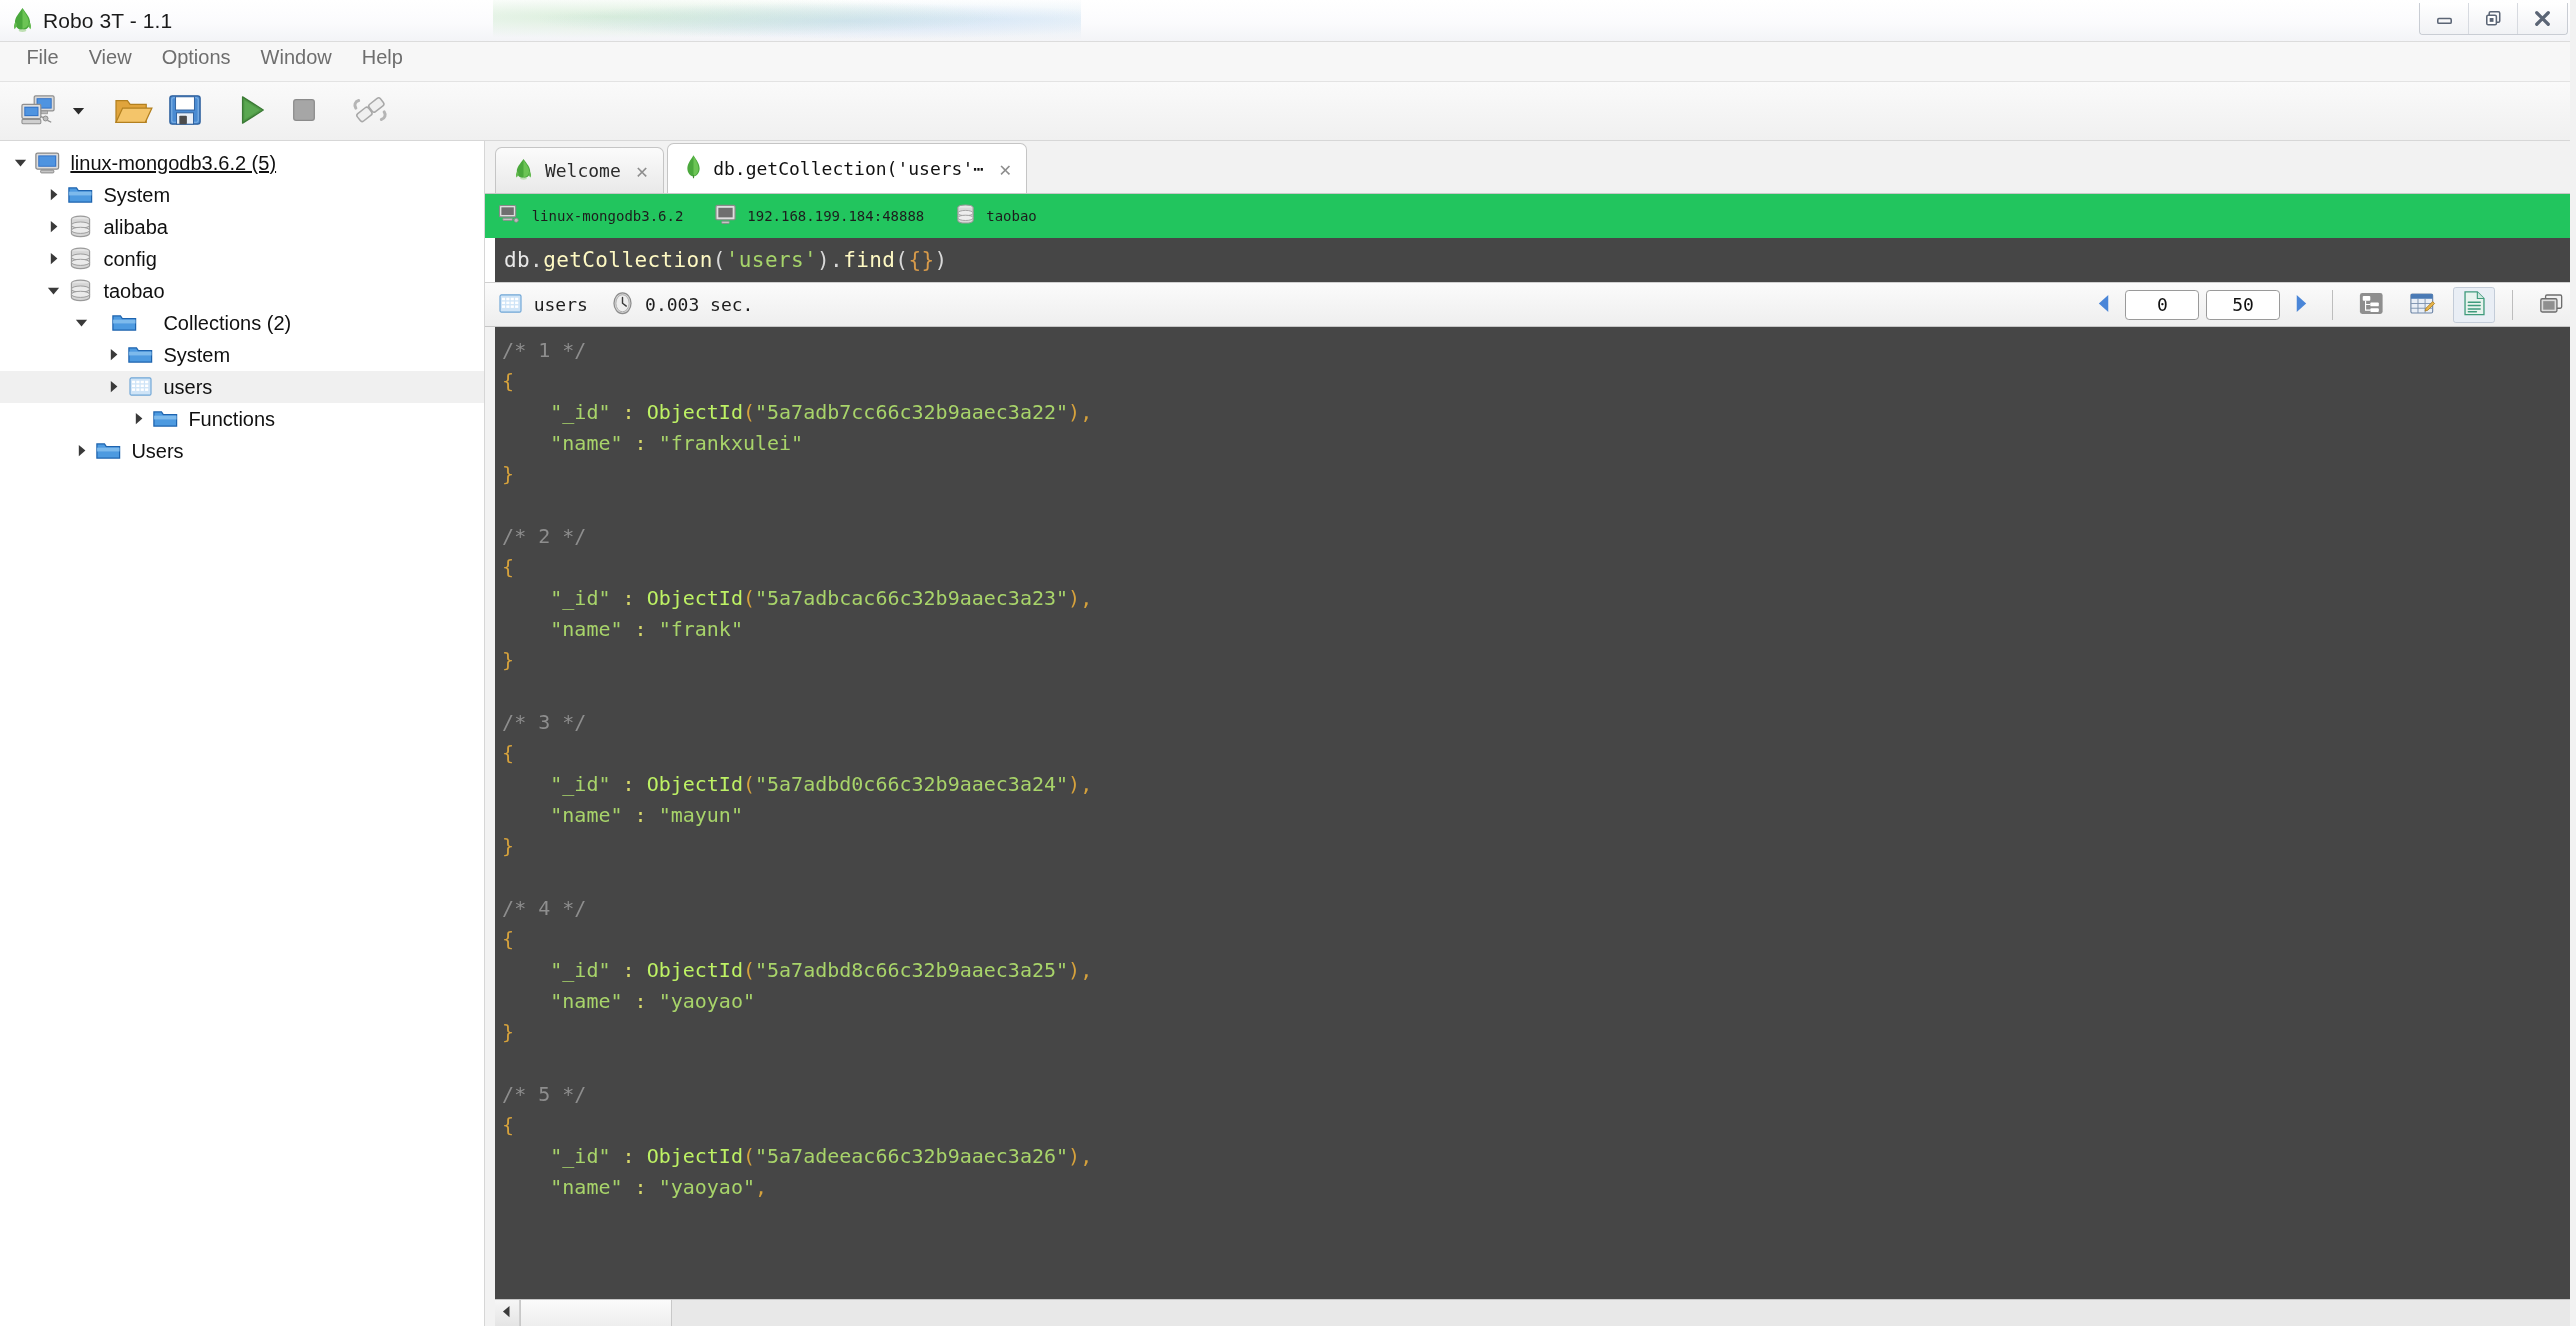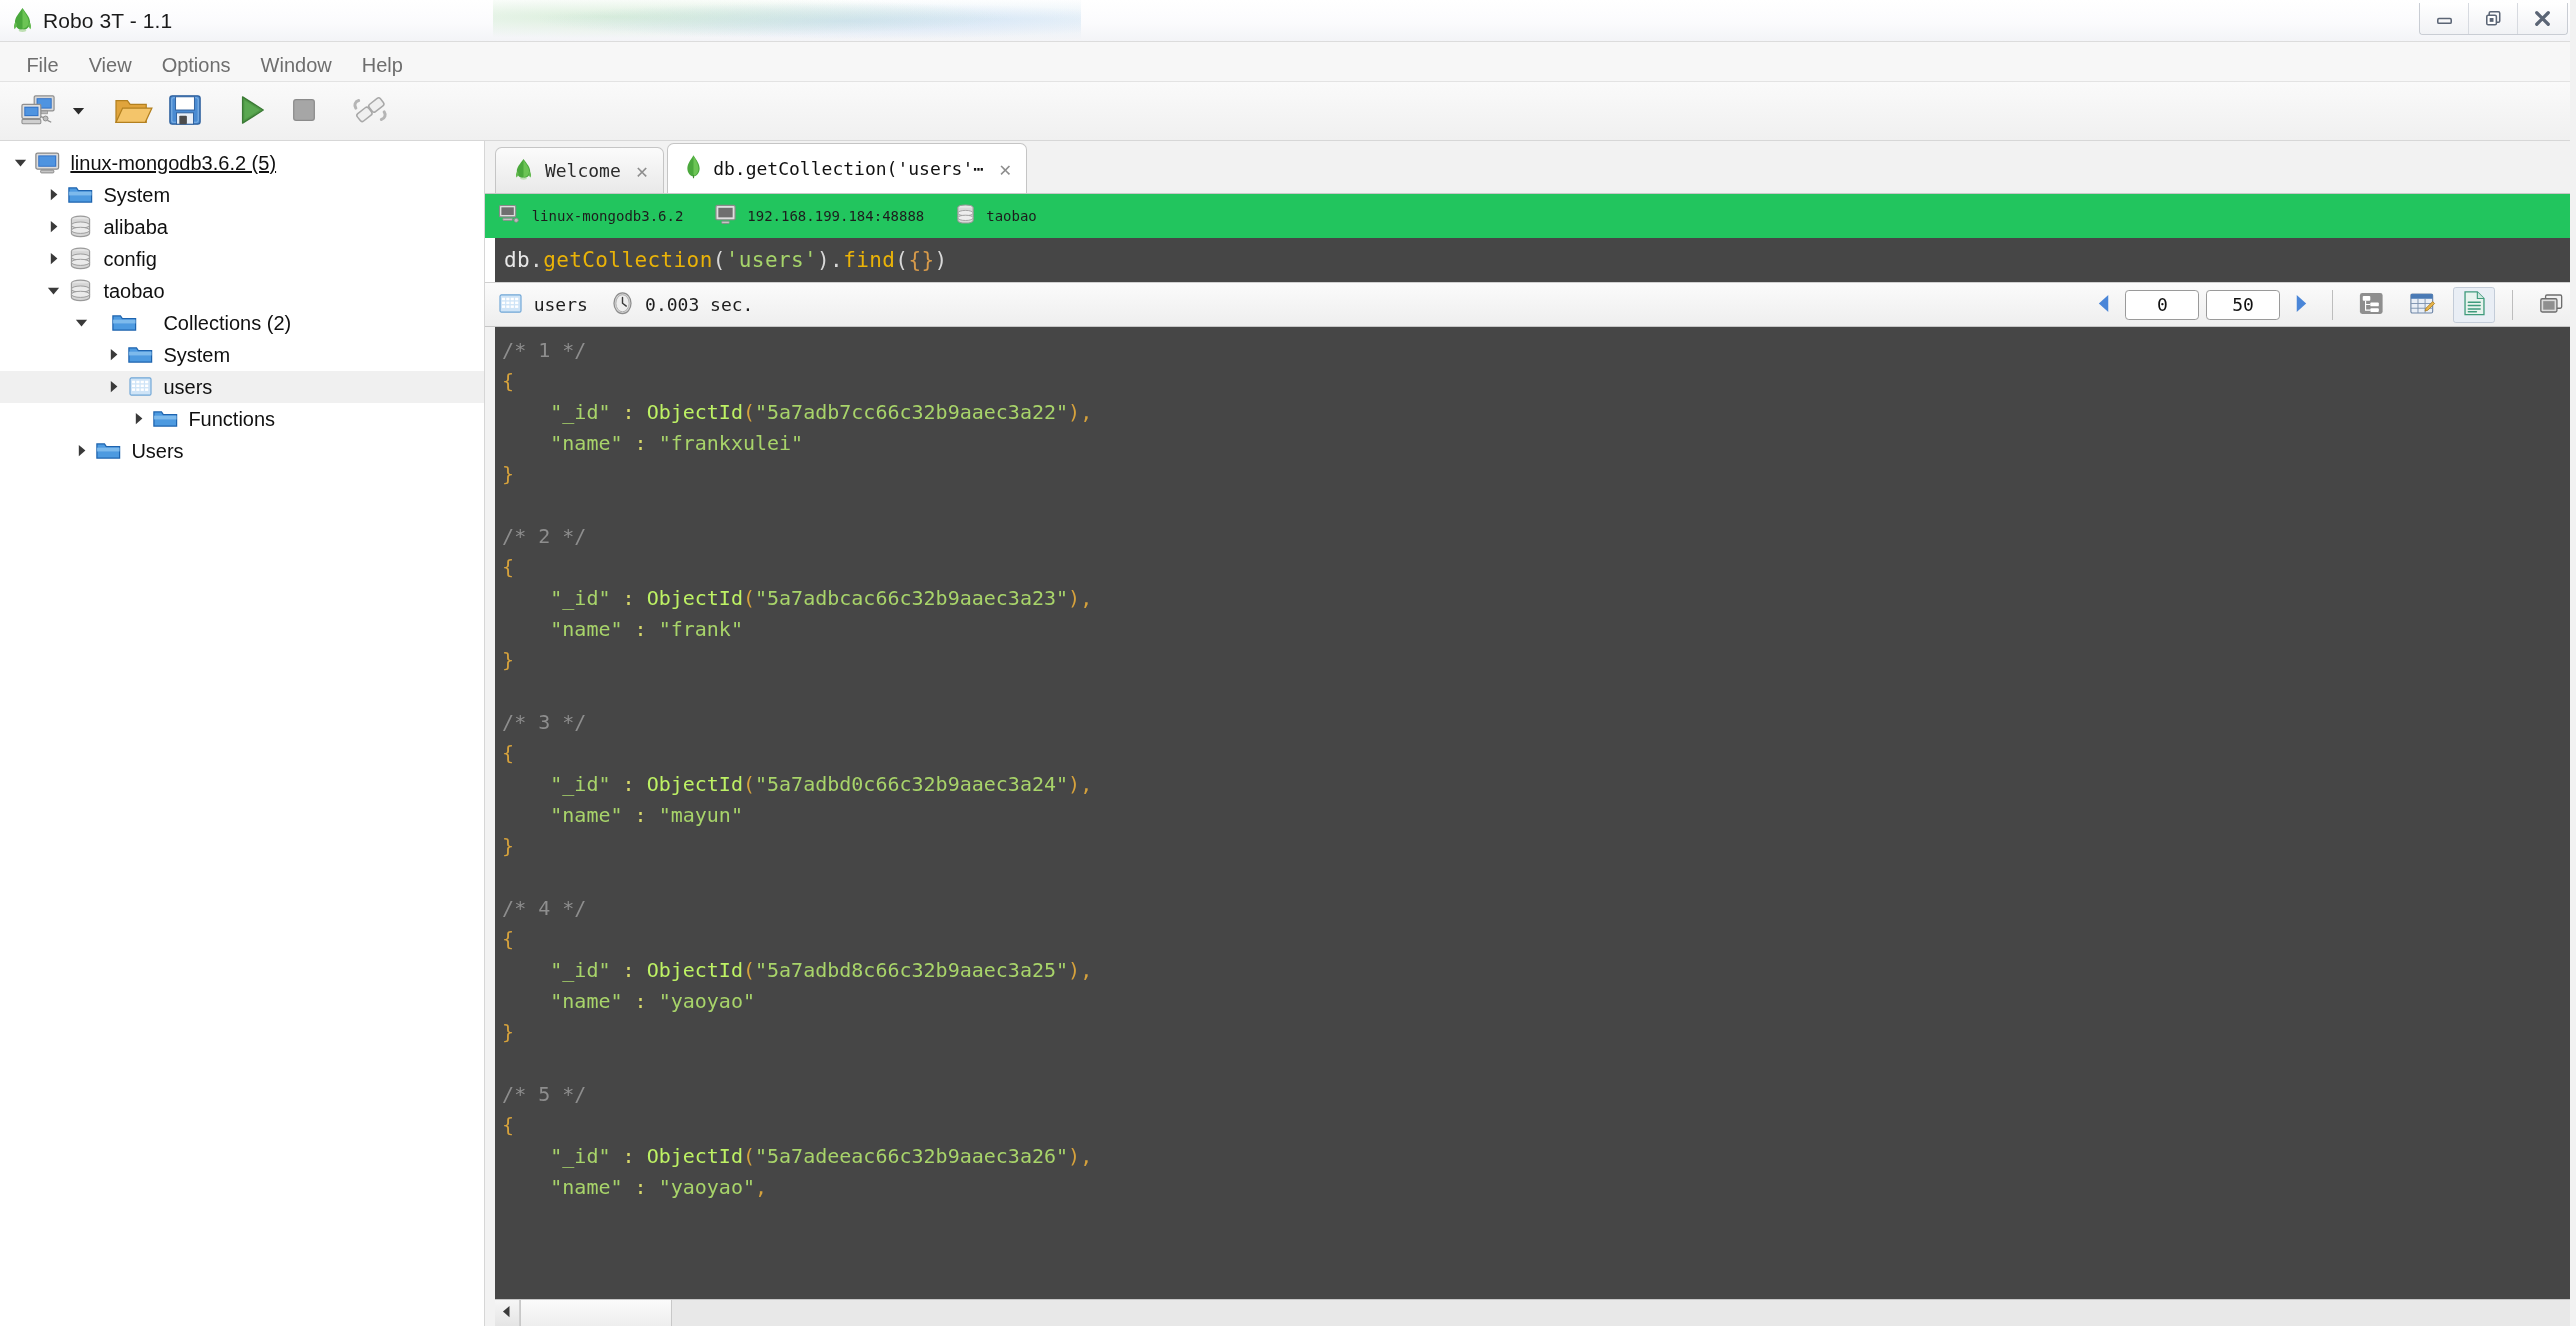--- a/index.html
+++ b/index.html
@@ -71,21 +71,21 @@
     border-right: 0.9px solid #d7dae0;
     cursor: default;
   }
   .win-btn:last-child { border-right: none; }
 
   
   .menubar {
     height: 40px;
     background: #f7f7f7;
     display: flex;
-    align-items: flex-end;
+    align-items: flex-start;
     padding-left: 11.4px;
     flex: 0 0 auto;
     border-bottom: 0.9px solid #e3e3e3;
   }
   .menu-item {
     padding: 3.8px 15px;
     font-size: 20px;
     color: #6e6e6e;
     cursor: default;
     white-space: nowrap;
@@ -232,21 +232,21 @@
     align-items: center;
     padding-left: 9.5px;
     font-family: "DejaVu Sans Mono", monospace;
     font-size: 21px;
     letter-spacing: 0.4px;
     white-space: nowrap;
     overflow: hidden;
     cursor: text;
   }
   .tok-obj   { color: #e8e8e8; }
-  .tok-fn    { color: #eab308; }
+  .tok-fn    { color: #fef9c3; }
   .tok-str   { color: #a6d46a; }
   .tok-punct { color: #d8d8d8; }
   .tok-brace { color: #d79a4a; }
   .tok-paren { color: #d8d8d8; }
 
   
   .results-toolbar {
     height: 45px;
     background: linear-gradient(to bottom,#fbfbfb,#eeeeee);
     border-top: 0.9px solid #d0d0d0;

